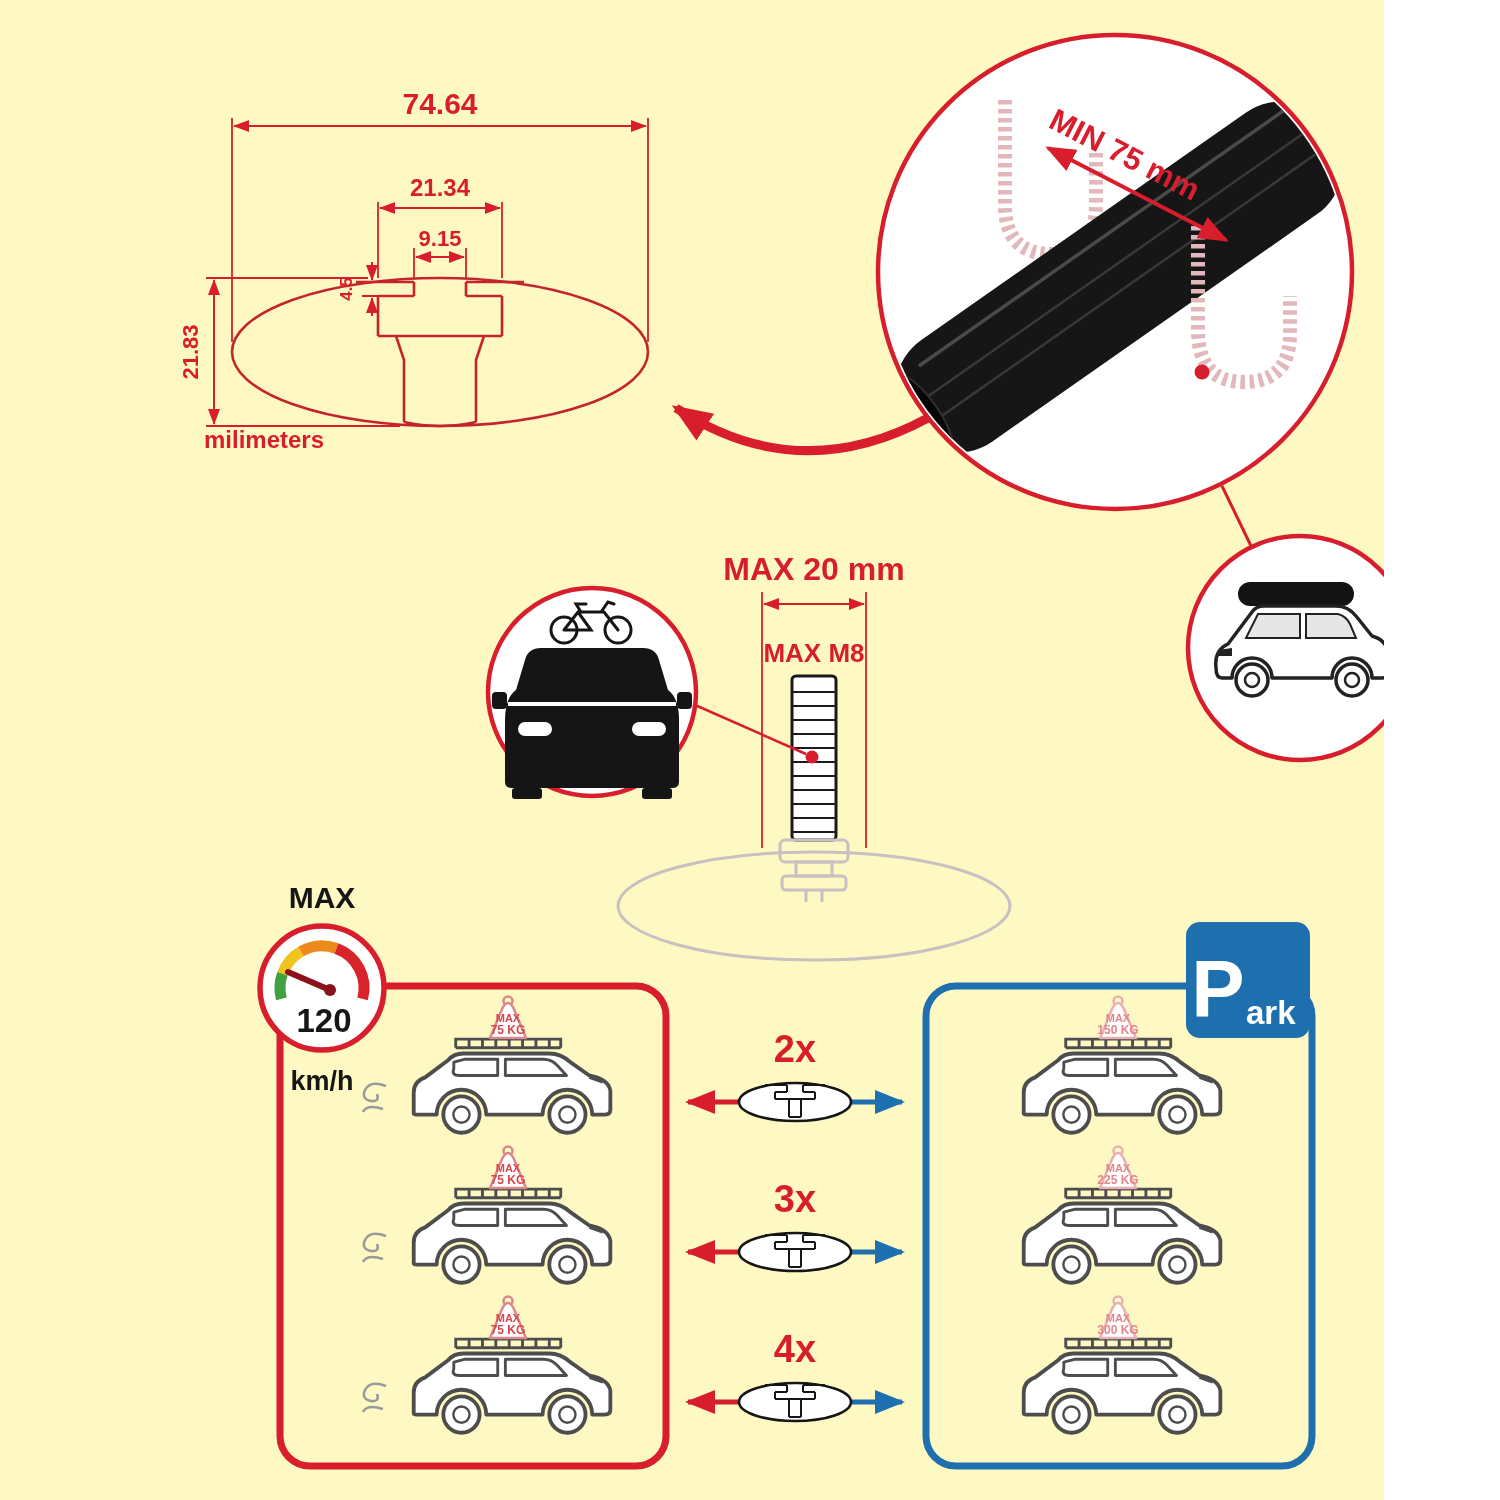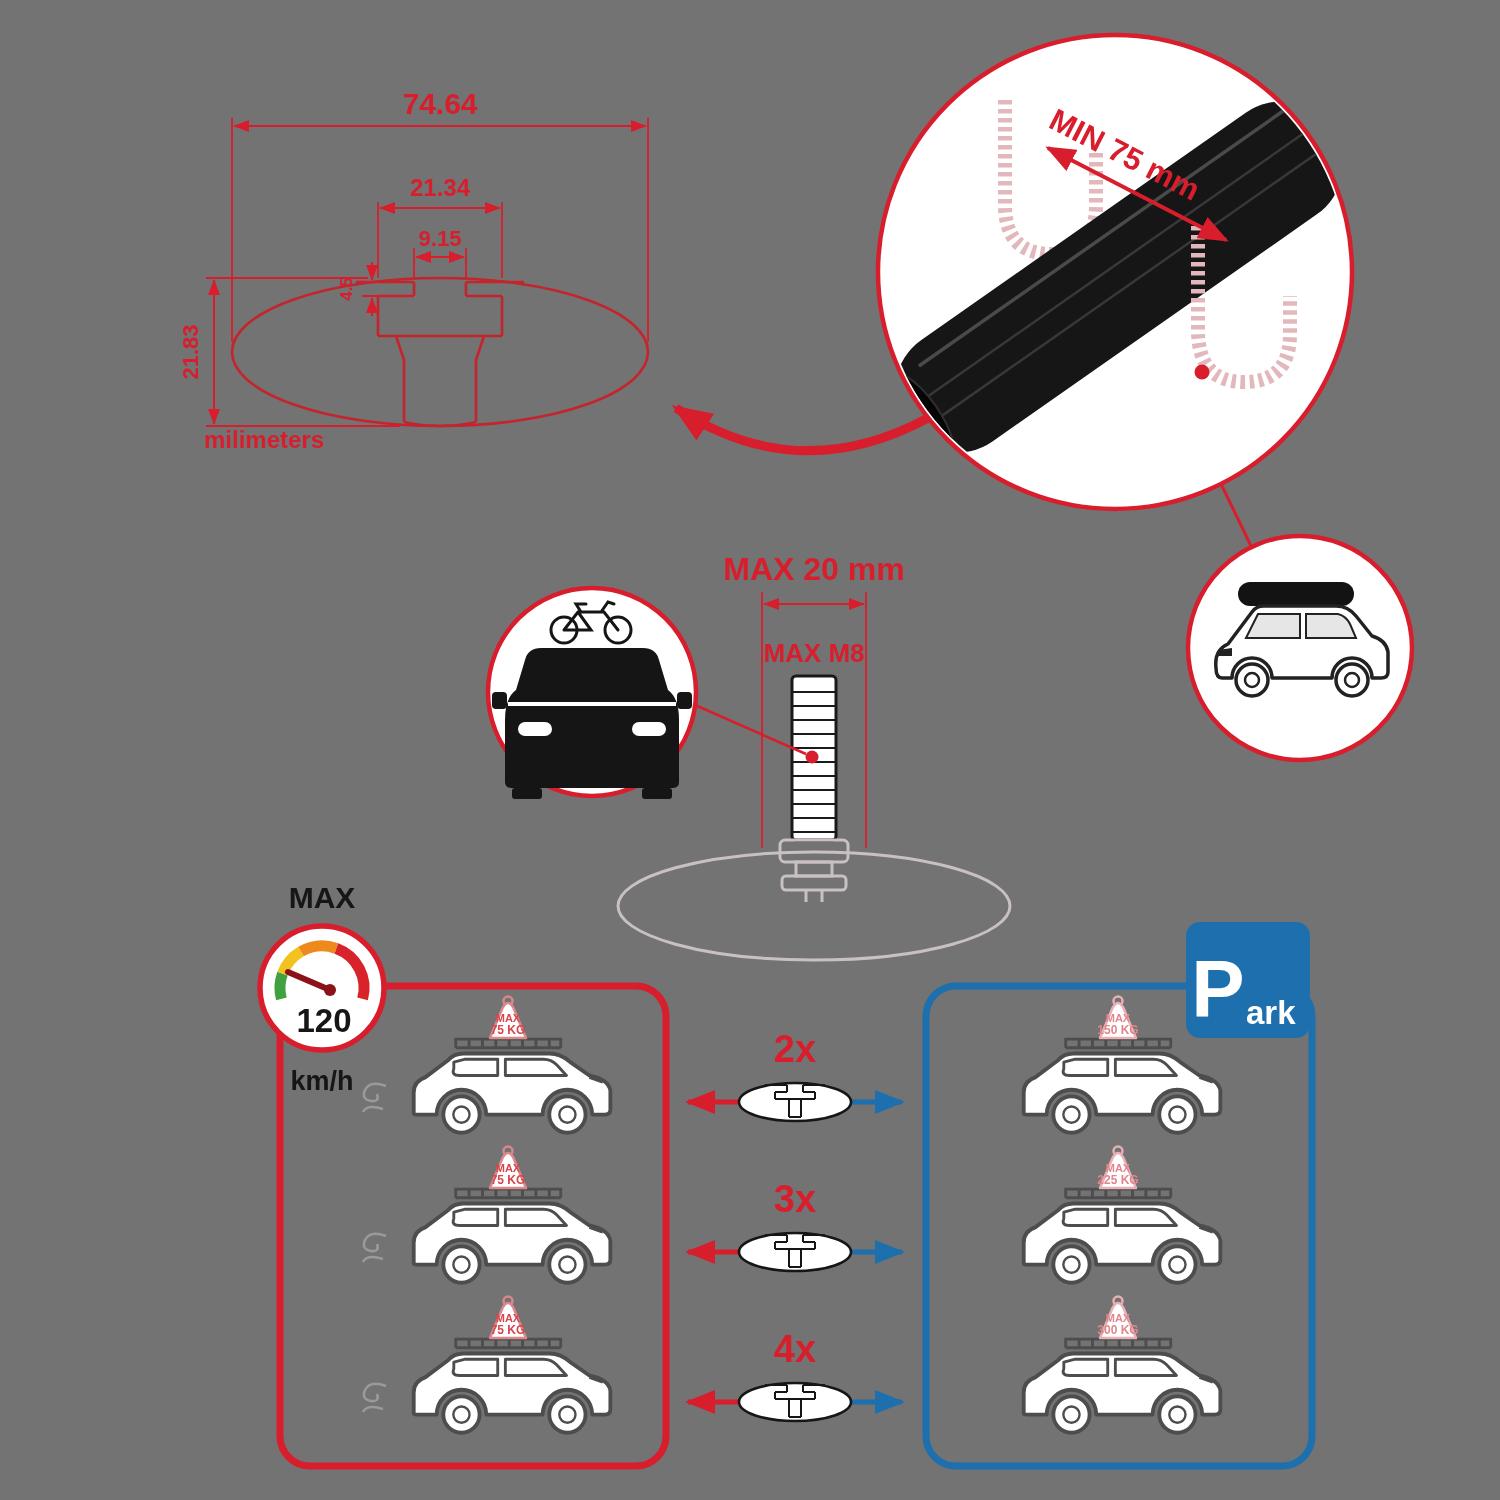--- a/index.html
+++ b/index.html
@@ -1,16 +1,16 @@
 <!DOCTYPE html>
 <html><head>
 <meta charset="utf-8">
 <style>
   html,body{margin:0;padding:0;background:#fff;}
-  #page{position:relative;width:1500px;height:1500px;background:#737373;overflow:hidden;}
+  #page{position:relative;width:1384px;height:1500px;background:#fef9c3;overflow:hidden;}
   svg{display:block;}
   text{font-family:"Liberation Sans","DejaVu Sans",sans-serif;}
   .red-t{fill:#d81e2c;}
   .blk-t{fill:#161616;}
   .pink-t{fill:#e2868c;}
   .dimline{stroke:#d81e2c;stroke-width:2;fill:none;}
   .extline{stroke:#d81e2c;stroke-width:1.8;fill:none;}
   .profile{stroke:#c4242c;stroke-width:2.6;fill:none;}
   .faded{stroke:#c9c0c1;stroke-width:3;fill:none;}
 </style>

